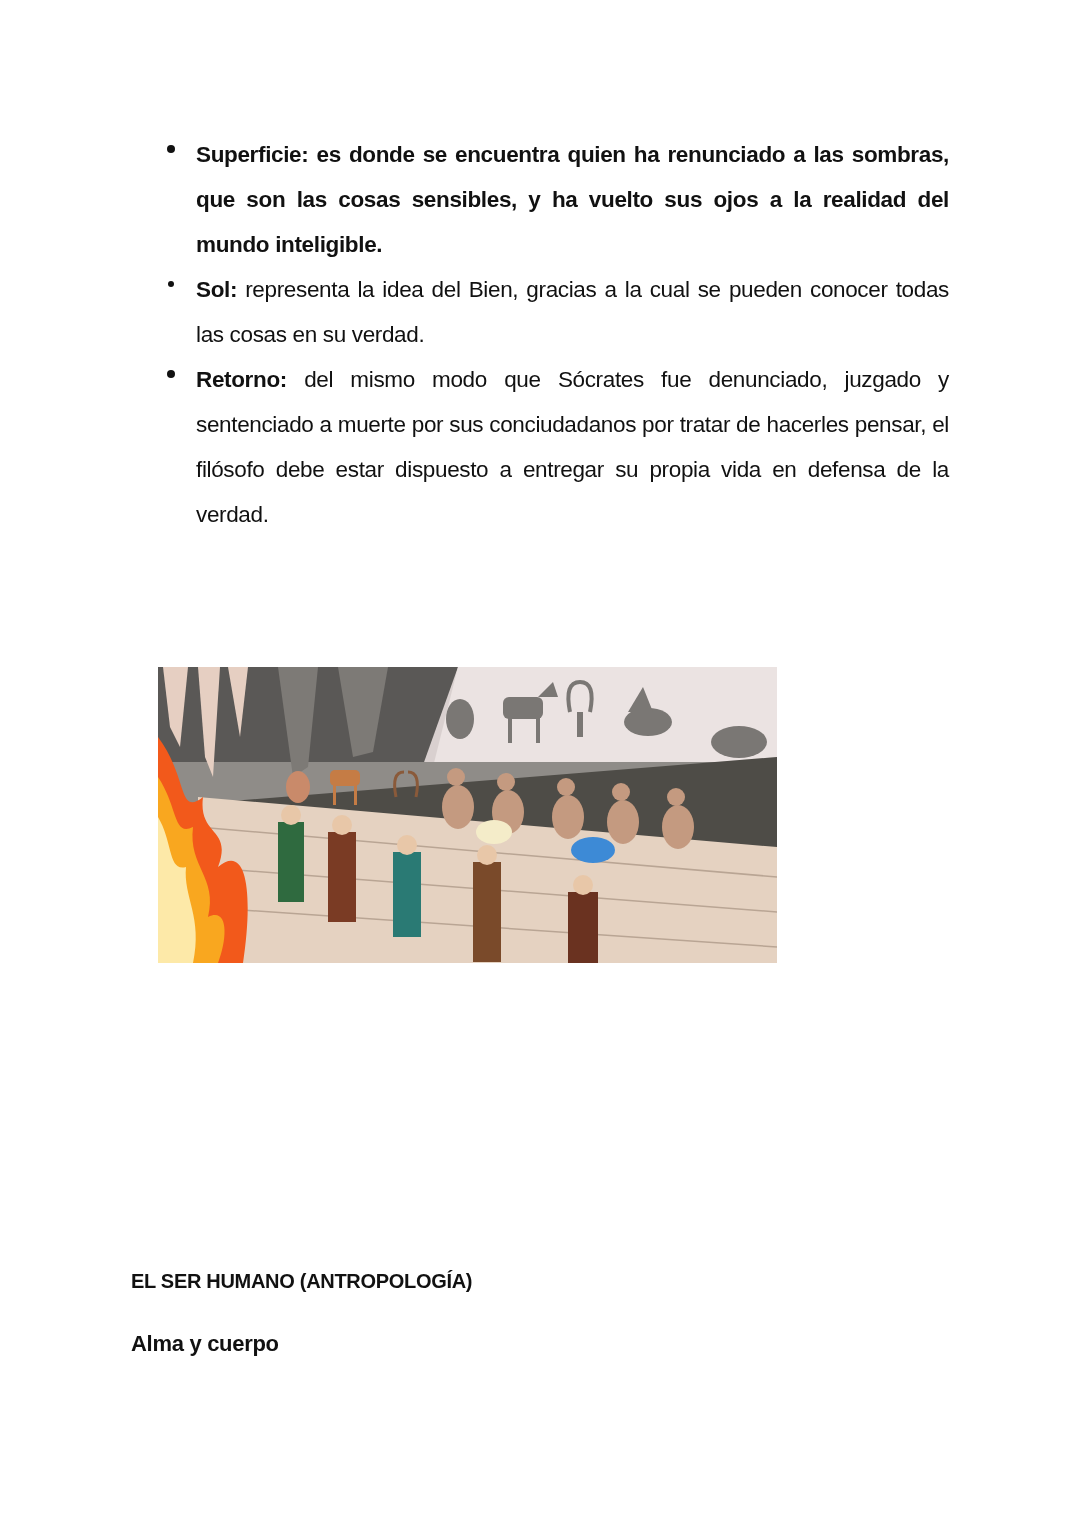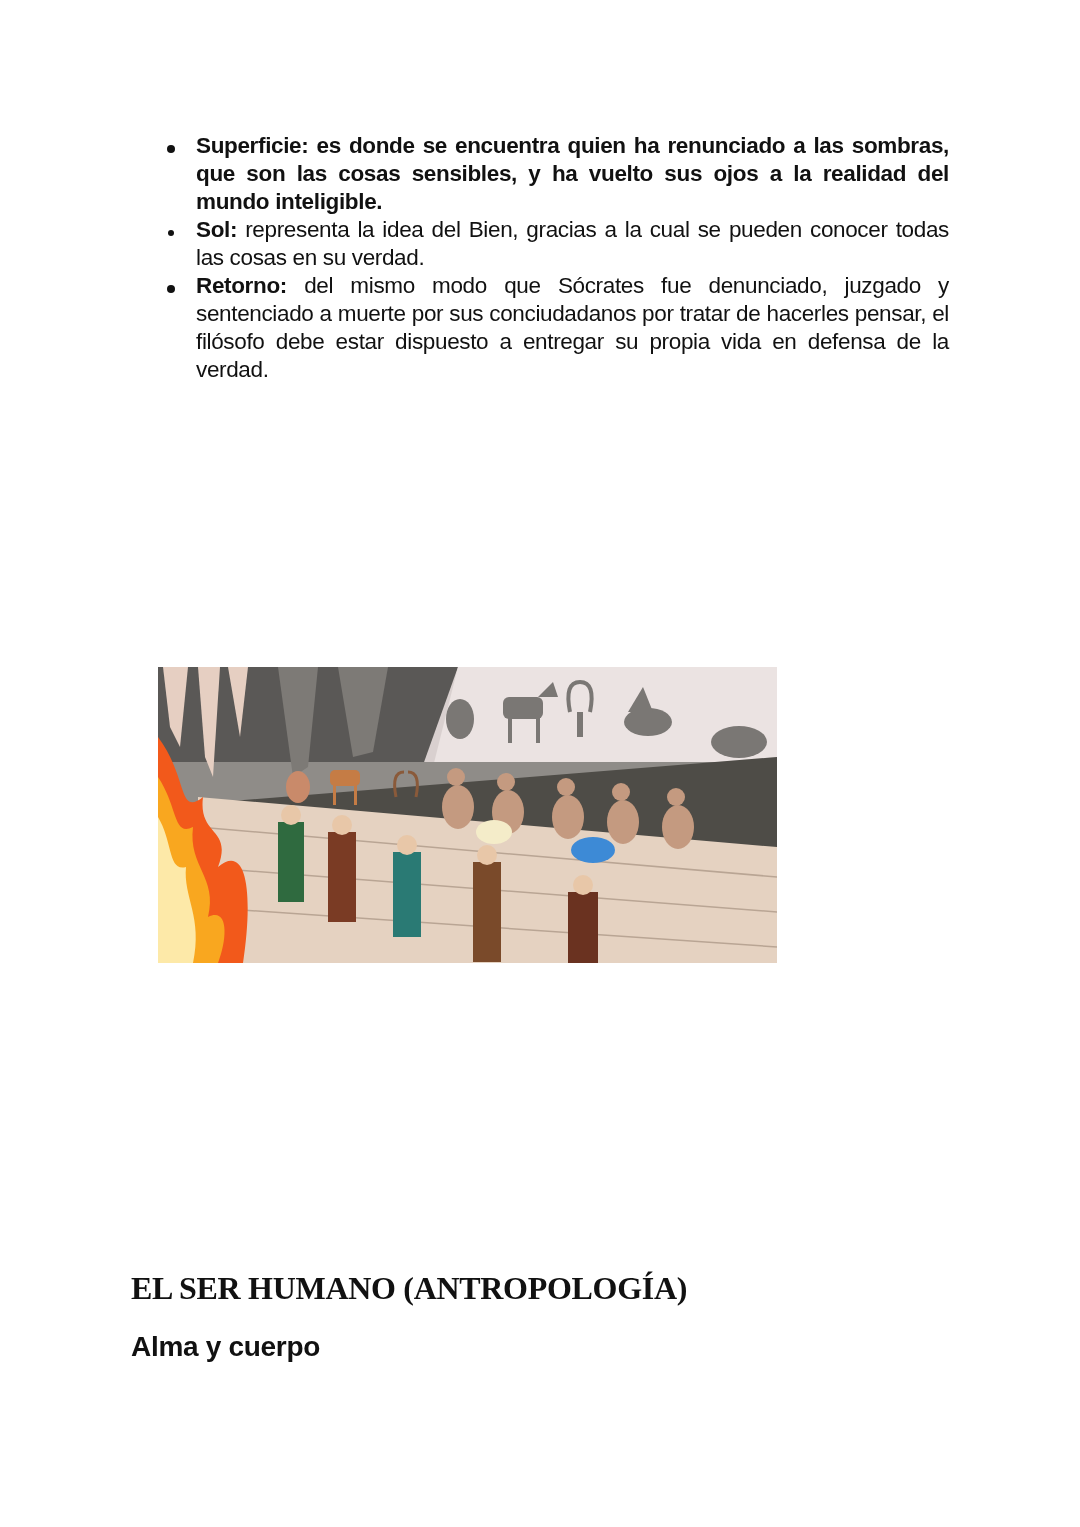--- a/index.html
+++ b/index.html
@@ -4,35 +4,35 @@
   <style>
     html, body { margin: 0; padding: 0; background: #ffffff; }
     body {
       width: 1080px; height: 1527px; position: relative; overflow: hidden;
       font-family: "Liberation Sans", sans-serif; color: #111;
     }
     .list {
       position: absolute; left: 163px; top: 132px; width: 786px;
       margin: 0; padding: 0; list-style: none;
     }
-    .item { position: relative; padding-left: 33px; font-size: 22.5px; line-height: 28px; text-align: justify; letter-spacing: -0.35px; }
+    .item { position: relative; padding-left: 33px; font-size: 22.5px; line-height: 45px; text-align: justify; letter-spacing: -0.35px; }
     .bullet {
       position: absolute; left: 4px; top: 13px; width: 8px; height: 8px;
       border-radius: 50%; background: #111;
     }
     .item.small-bullet .bullet { width: 6px; height: 6px; left: 5px; top: 14px; }
     .label { font-weight: bold; }
     .item.all-bold .txt { font-weight: bold; }
     .figure {
       position: absolute; left: 158px; top: 667px; width: 619px; height: 296px;
       overflow: hidden; background: linear-gradient(180deg,#bdb6b6 0%,#e8dfdf 30%,#9a9793 55%,#4c4a45 70%,#6e6a63 100%);
     }
     .figure svg { display: block; }
-    .h1 { position: absolute; left: 131px; top: 1270px; font-size: 32px; font-weight: bold; letter-spacing: -0.3px; font-family: Liberation Serif, serif; }
-    .h2 { position: absolute; left: 131px; top: 1331px; font-size: 28px; font-weight: bold; letter-spacing: -0.3px; }
+    .h1 { position: absolute; left: 131px; top: 1270px; font-size: 20px; font-weight: bold; letter-spacing: -0.3px; }
+    .h2 { position: absolute; left: 131px; top: 1331px; font-size: 22px; font-weight: bold; letter-spacing: -0.3px; }
   </style>
 </head>
 <body>
 
 <ul class="list">
   <li class="item all-bold">
     <span class="bullet"></span>
     <span class="label">Superficie:</span><span class="txt"> es donde se encuentra quien ha renunciado a las sombras, que son las cosas sensibles, y ha vuelto sus ojos a la realidad del mundo inteligible.</span>
   </li>
   <li class="item small-bullet">

